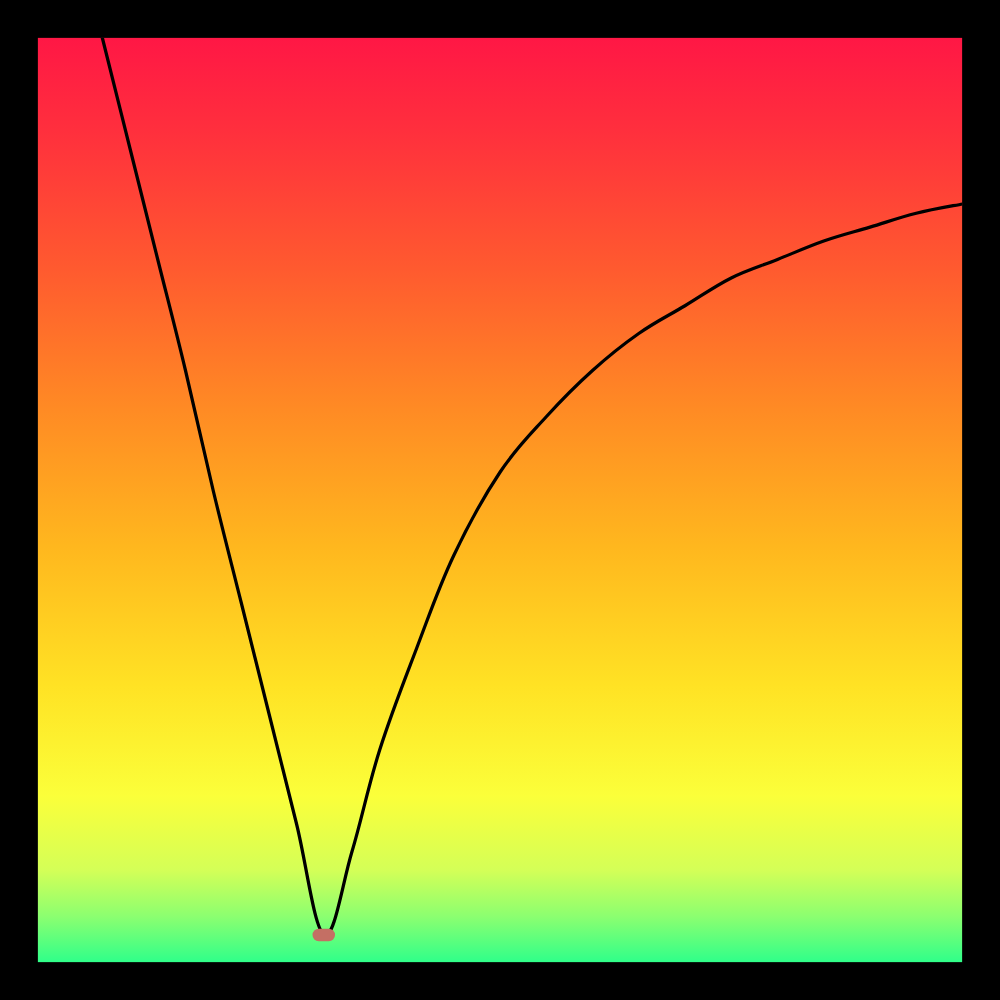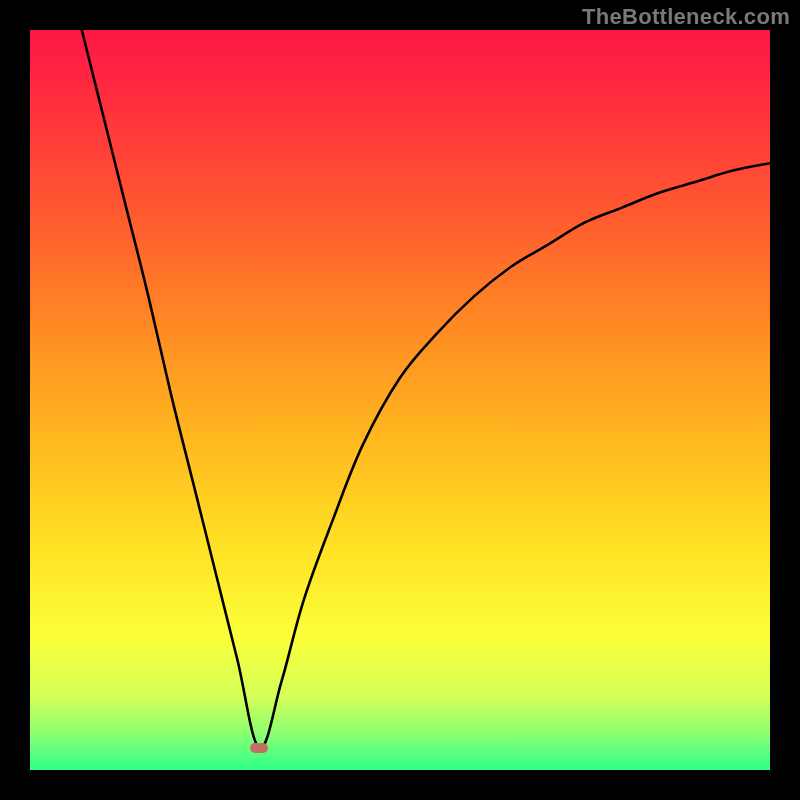--- a/index.html
+++ b/index.html
@@ -43,21 +43,20 @@
     background: #c46f64;
     border-radius: 5px;
     transform: translate(-50%, -50%);
   }
 </style>
 </head>
 <body>
 
 <div class="frame">
 
-  <div class="watermark">TheBottleneck.com</div>
 
   <div class="plot-area">
     <svg class="gradient-bg" viewBox="0 0 740 740" preserveAspectRatio="none">
       <defs>
         <linearGradient id="bg-grad" x1="0" y1="0" x2="0" y2="1">
             <stop offset="0%" stop-color="#ff1745"></stop>
             <stop offset="10%" stop-color="#ff2f3d"></stop>
             <stop offset="25%" stop-color="#ff5a2f"></stop>
             <stop offset="40%" stop-color="#ff8a24"></stop>
             <stop offset="55.00000000000001%" stop-color="#ffb71e"></stop>

